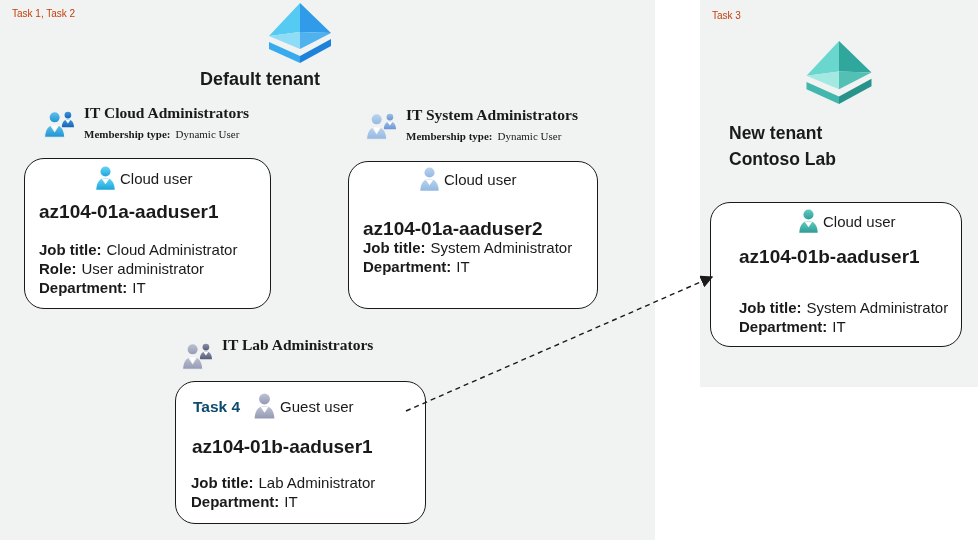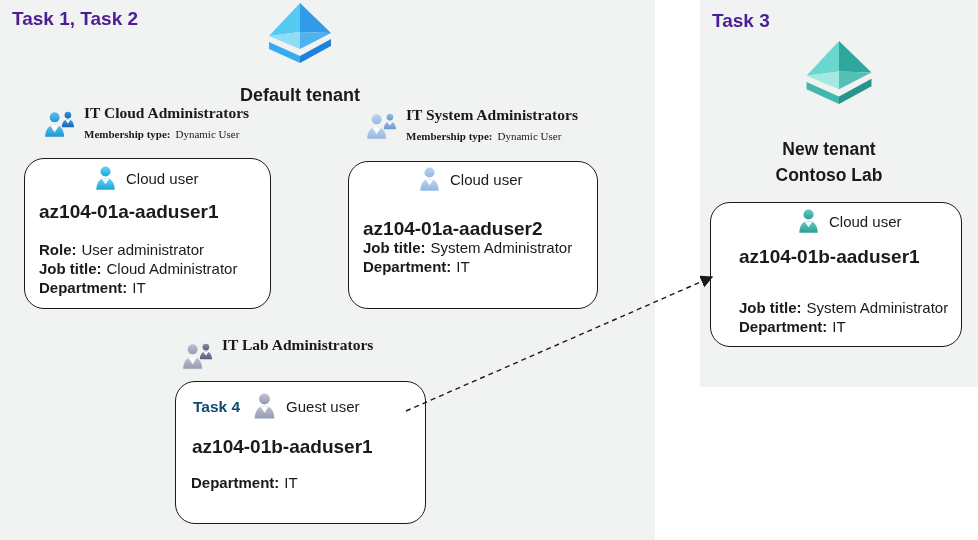--- a/index.html
+++ b/index.html
@@ -4,35 +4,35 @@
 <style>
   html,body{margin:0;padding:0;background:#ffffff;}
   .canvas{
     position:relative;width:978px;height:540px;overflow:hidden;
     font-family:"Liberation Sans",sans-serif;color:#1A1A1A;background:#ffffff;
   }
   .panel{position:absolute;background:#F1F2F2;}
   #panel-left{left:0;top:0;width:655px;height:540px;}
   #panel-right{left:700px;top:0;width:278px;height:387px;}
 
-  .task-label{position:absolute;font-size:19px;font-weight:700;color:#4c1d95;white-space:nowrap;}
-  .tenant-title{position:absolute;font-weight:700;font-size:18px;text-align:center;white-space:nowrap;margin-top:16px;}
+  .task-label{position:absolute;font-size:10px;font-weight:400;color:#c2410c;white-space:nowrap;}
+  .tenant-title{position:absolute;font-weight:700;font-size:18px;text-align:left;white-space:nowrap;}
 
   .tenant-icon{position:absolute;}
 
   .group{position:absolute;display:flex;align-items:flex-start;}
   .group-icon{flex:0 0 auto;margin-top:5px;}
   .group-text{margin-left:8px;font-family:Liberation Serif, serif;}
   .group-title{font-size:15.5px;font-weight:700;white-space:nowrap;}
   .group-mem{font-size:11px;margin-top:6px;white-space:nowrap;}
   .b{font-weight:700;margin-right:5px;}
 
   .card{position:absolute;background:#FFFFFF;border:1.6px solid #1A1A1A;border-radius:20px;}
   .card-head{position:absolute;display:flex;align-items:center;}
-  .user-type{font-size:15px;margin-left:7px;white-space:nowrap;}
+  .user-type{font-size:15px;margin-left:1px;white-space:nowrap;}
   .task-inline{font-size:15.5px;font-weight:700;color:#0c4a6e;margin-right:10px;white-space:nowrap;}
   .username{position:absolute;font-size:19px;font-weight:700;white-space:nowrap;}
   .fields{position:absolute;font-size:15px;line-height:19px;white-space:nowrap;}
 
   .overlay{position:absolute;left:0;top:0;pointer-events:none;}
 </style>
 </head>
 <body>
 
 <div class="canvas">
@@ -131,22 +131,22 @@
 
   <div class="card" style="left:24px;top:158px;width:245px;height:149px">
     <div class="card-head" style="left:67px;top:6px">
       <svg width="27" height="27" viewBox="0 0 24 24">
           <use href="#icon-person" fill="url(#gCyan)"></use>
         </svg>
       <span class="user-type">Cloud user</span>
     </div>
     <div class="username" style="left:14px;top:42px">az104-01a-aaduser1</div>
     <div class="fields" style="left:14px;top:81px">
+      <div><span class="b">Job title:</span><span>Cloud Administrator</span></div>
       <div><span class="b">Role:</span><span>User administrator</span></div>
-      <div><span class="b">Job title:</span><span>Cloud Administrator</span></div>
       <div><span class="b">Department:</span><span>IT</span></div>
     </div>
   </div>
 
   <div class="card" style="left:348px;top:161px;width:248px;height:146px">
     <div class="card-head" style="left:67px;top:4px">
       <svg width="27" height="27" viewBox="0 0 24 24">
           <use href="#icon-person" fill="url(#gSteel)"></use>
         </svg>
       <span class="user-type">Cloud user</span>
@@ -175,20 +175,21 @@
   <div class="card" style="left:175px;top:381px;width:249px;height:141px">
     <div class="card-head" style="left:17px;top:10px">
       <span class="task-inline">Task 4</span>
       <svg width="29" height="29" viewBox="0 0 24 24">
           <use href="#icon-person" fill="url(#gGray)"></use>
         </svg>
       <span class="user-type">Guest user</span>
     </div>
     <div class="username" style="left:16px;top:54px">az104-01b-aaduser1</div>
     <div class="fields" style="left:15px;top:91px">
+      <div><span class="b">Job title:</span><span>Lab Administrator</span></div>
       <div><span class="b">Department:</span><span>IT</span></div>
     </div>
   </div>
 
   <div class="task-label" style="left:712px;top:10px">Task 3</div>
 
   <svg class="tenant-icon" style="left:799px;top:40px" width="80" height="65" viewBox="0 0 76 62">
     <polygon points="38,1 7,34 38,30" fill="#69D7CE"></polygon>
     <polygon points="38,1 69,31 38,30" fill="#2FA79D"></polygon>
     <polygon points="7,34 38,47 38,30" fill="#A3E8E1"></polygon>

